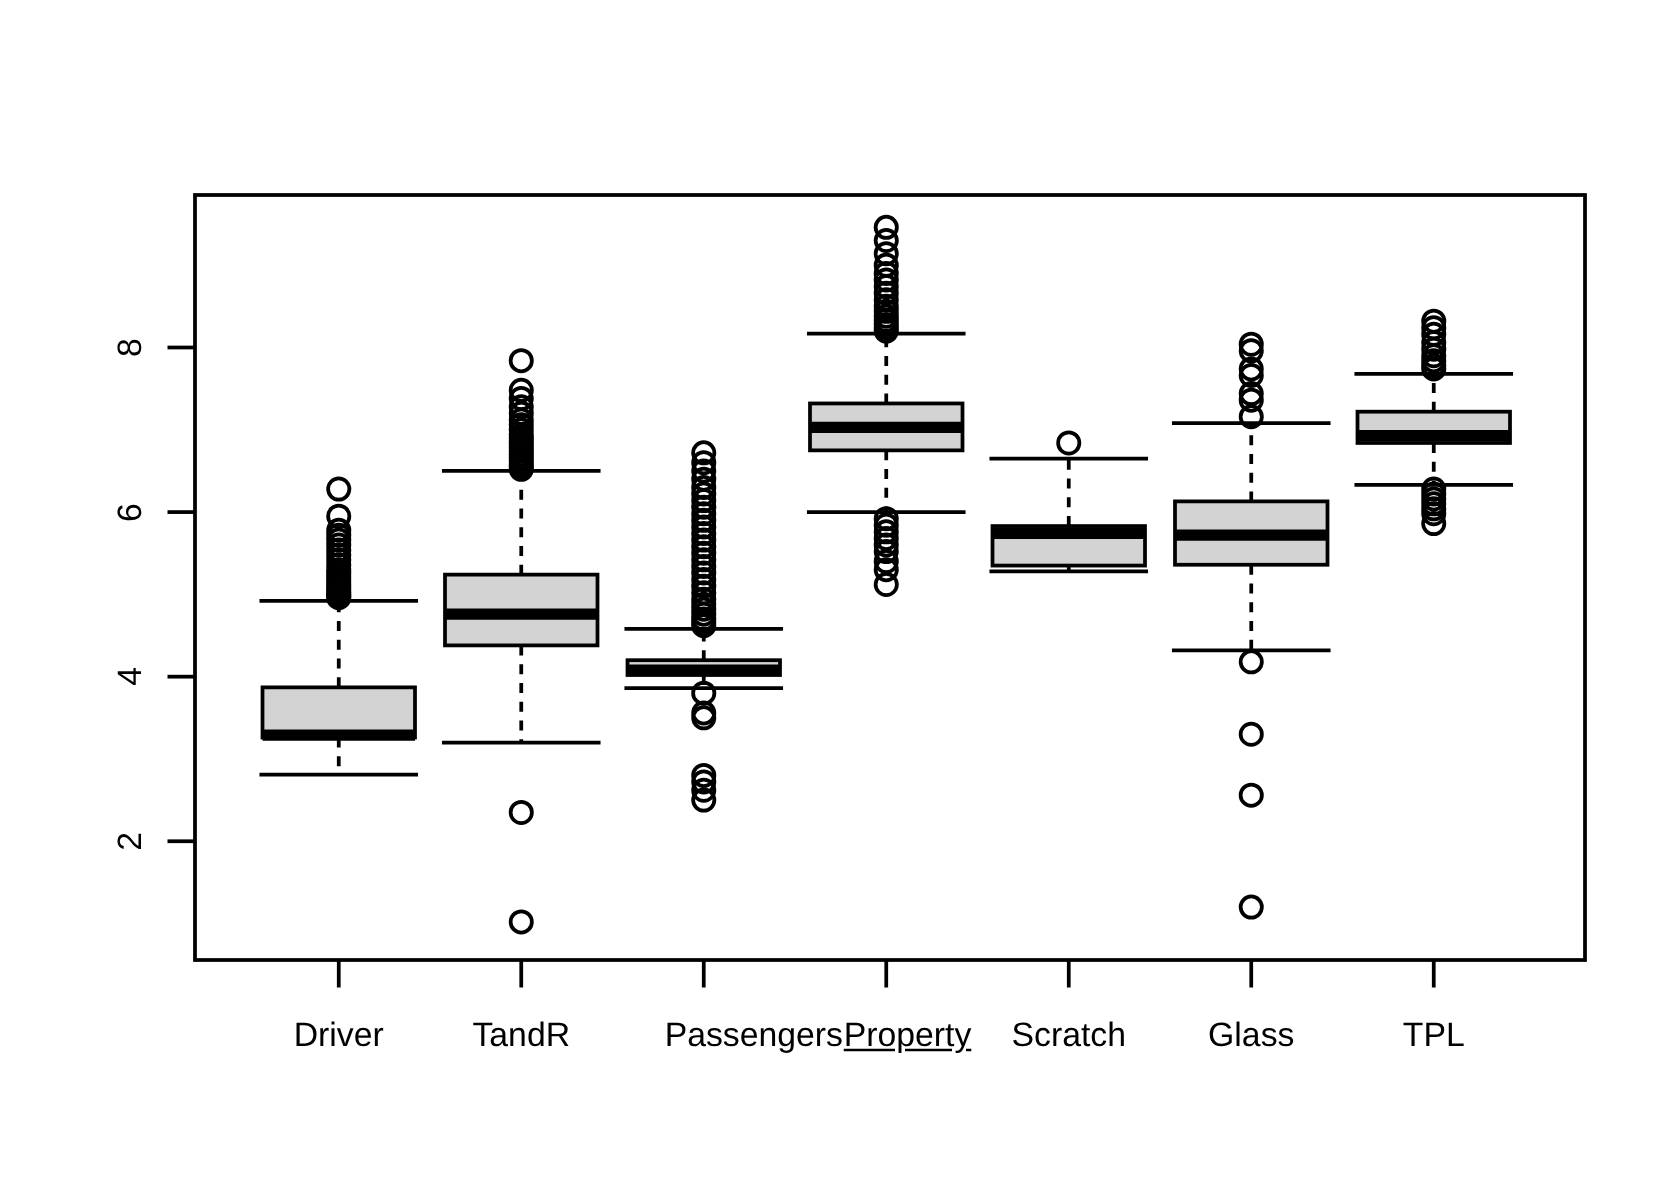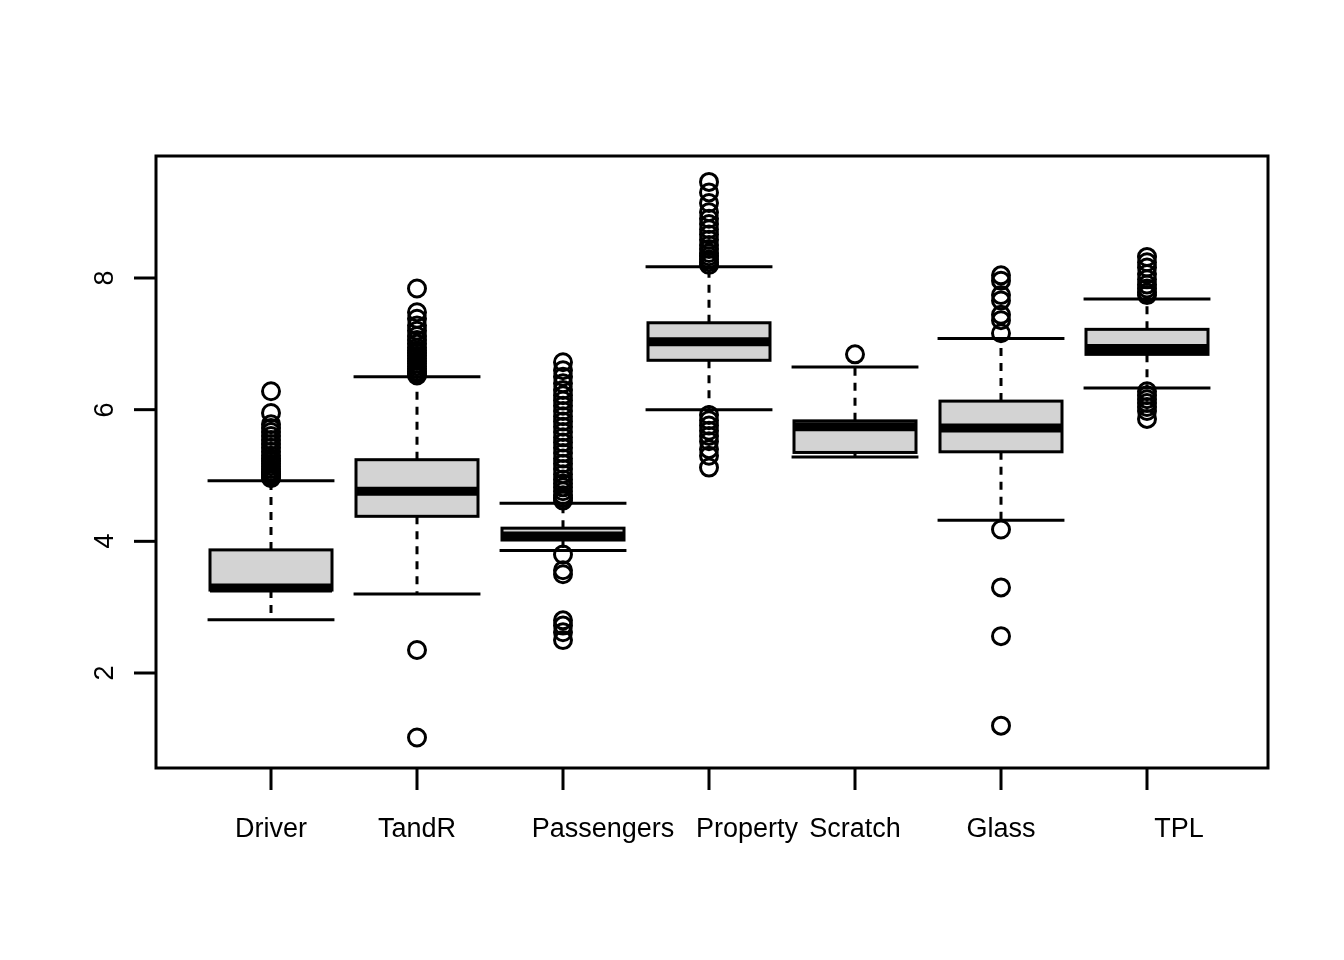--- a/index.html
+++ b/index.html
@@ -256,18 +256,18 @@
       </g>
   </svg>
   <div id="labels-layer">
       <div class="axis-label y-tick-label" style="left: 104px; top: 673px;">2</div>
       <div class="axis-label y-tick-label" style="left: 104px; top: 541.333px;">4</div>
       <div class="axis-label y-tick-label" style="left: 104px; top: 409.667px;">6</div>
       <div class="axis-label y-tick-label" style="left: 104px; top: 278px;">8</div>
       <div class="axis-label x-tick-label" style="left: 271px; top: 813px;">Driver</div>
       <div class="axis-label x-tick-label" style="left: 417px; top: 813px;">TandR</div>
       <div class="axis-label x-tick-label" style="left: 563px; top: 813px; margin-left: 40px;">Passengers</div>
-      <div class="axis-label x-tick-label" style="left: 747px; top: 813px;">Property</div>
+      <div class="axis-label x-tick-label" style="left: 726px; top: 813px; text-decoration: underline;">Property</div>
       <div class="axis-label x-tick-label" style="left: 855px; top: 813px;">Scratch</div>
       <div class="axis-label x-tick-label" style="left: 1001px; top: 813px;">Glass</div>
-      <div class="axis-label x-tick-label" style="left: 1147px; top: 813px; margin-left: 32px;">TPL</div>
+      <div class="axis-label x-tick-label" style="left: 1147px; top: 813px;">TPL</div>
     </div>
 </div>
 
 </body></html>

